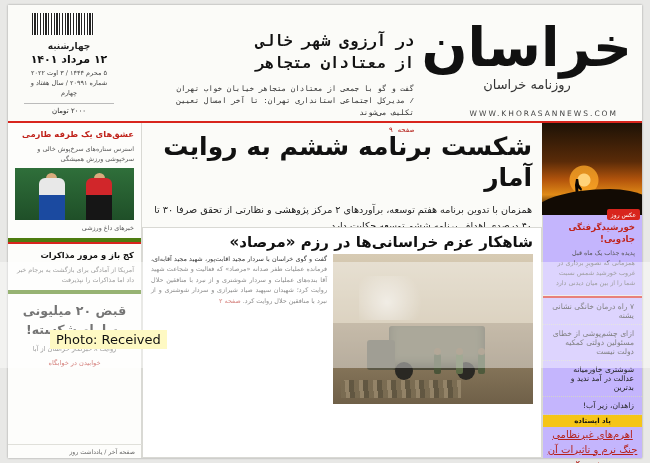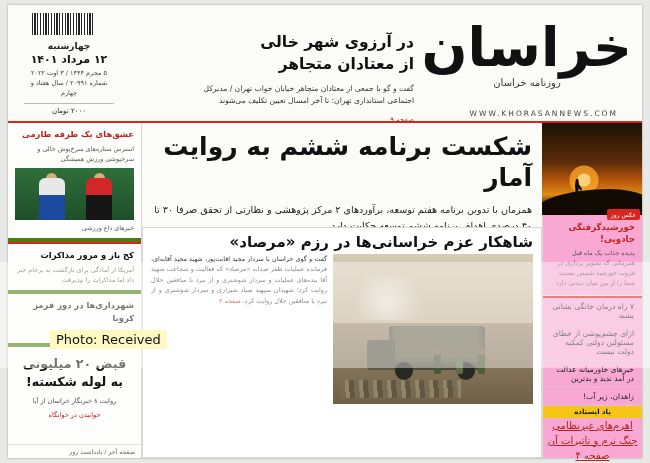--- a/index.html
+++ b/index.html
@@ -61,21 +61,21 @@
   }
   .paper-name {
     font-size: 54px;
     font-weight: bold;
     color: #111;
     letter-spacing: -1px;
     line-height: 1;
     font-family: "DejaVu Sans", sans-serif;
   }
   .paper-sub {
-    font-size: 10px;
+    font-size: 13px;
     color: #333;
     margin-top: 2px;
     letter-spacing: .5px;
   }
   .paper-site {
     position: absolute;
     right: 24px;
     top: 104px;
     font-size: 7.5px;
     letter-spacing: 2px;
@@ -100,20 +100,21 @@
     border-top: 1px solid #bbb; padding-top: 3px;
   }
 
   
   .top-lead {
     position: absolute;
     right: 228px;
     top: 26px;
     width: 238px;
     text-align: right;
+    font-family: Liberation Mono, monospace;
   }
   .top-lead .hl {
     font-size: 15.5px;
     font-weight: bold;
     color: #111;
     line-height: 1.45;
   }
   .top-lead .sub {
     font-size: 7.6px;
     color: #333;
@@ -129,21 +130,21 @@
 
   
   .rail {
     position: absolute;
     right: 0;
     top: 118px;
     width: 100px;
     height: 335px;
     border-left: 1px solid #d9d9d4;
     box-sizing: border-box;
-    background: #f9a8d4;
+    background: #c4b5fd;
   }
   .rail-photo {
     width: 100px;
     height: 92px;
     background:
       radial-gradient(circle at 42% 62%, #ffd27a 0 6px, rgba(255,170,40,.75) 7px 14px, rgba(0,0,0,0) 15px),
       linear-gradient(#1d1206 0%, #5a2b08 42%, #b4550c 62%, #e08b17 78%, #2a1604 92%, #140c04 100%);
     position: relative;
     overflow: hidden;
   }
@@ -491,21 +492,21 @@
       <div class="rail-item">
         <div class="t">خورشیدگرفتگی جادویی!</div>
         <div class="s">پدیده جذاب یک ماه قبل همزمانی که تصویرِ برداری در غروب خورشید شمس نسبت شما را از بین میان دیدنی دارد</div>
       </div>
 
       <div class="rail-sep-red"></div>
 
       <div class="rail-list">
         <div class="li">۷ راه درمان خانگی نشانی یشنه</div>
         <div class="li">ازای چشم‌پوشی از خطای مسئولین دولتی کمکیه دولت نیست</div>
-        <div class="li">خبرهای خاورمیانه عدالت در آمد ندید و بدترین</div>
+        <div class="li">شوشتری خاورمیانه عدالت در آمد ندید و بدترین</div>
         <div class="li">زاهدان، زیر آب!</div>
       </div>
 
       <div class="rail-yellow">یاد ایستاده</div>
       <div class="rail-foot">اهرم‌های غیرنظامی جنگ نرم و تاثیرات آن</div>
       <div class="rail-foot">صفحه ۴</div>
     </div>
 
     <div class="banner">
       <div class="h1">شکست برنامه ششم به روایت آمار</div>
@@ -526,24 +527,20 @@
         <div class="ss">خبرهای داغ ورزشی</div>
       </div>
 
       <div class="teaser-red-line"></div>
 
       <div class="teaser">
         <div class="tt">کج باز و مرور مذاکرات</div>
         <div class="ss">آمریکا از آمادگی برای بازگشت به برجام خبر داد اما مذاکرات را نپذیرفت</div>
       </div>
 
-      <div class="teaser">
-        <div class="tt">شهرداری‌ها در دور فرمز کرونا</div>
-        <div class="ss">شهید... اما افتاد</div>
-      </div>
 
       <div class="bigteaser">
         <div class="bt">قبض ۲۰ میلیونی</div>
         <div class="bt">به لوله شکسته!</div>
         <div class="bs">روایت ۸ خبرنگار خراسان از آبا</div>
         <div class="bp">خوابیدن در خوابگاه</div>
       </div>
 
       <div class="footer-note">صفحه آخر / یادداشت روز</div>
     </div>

